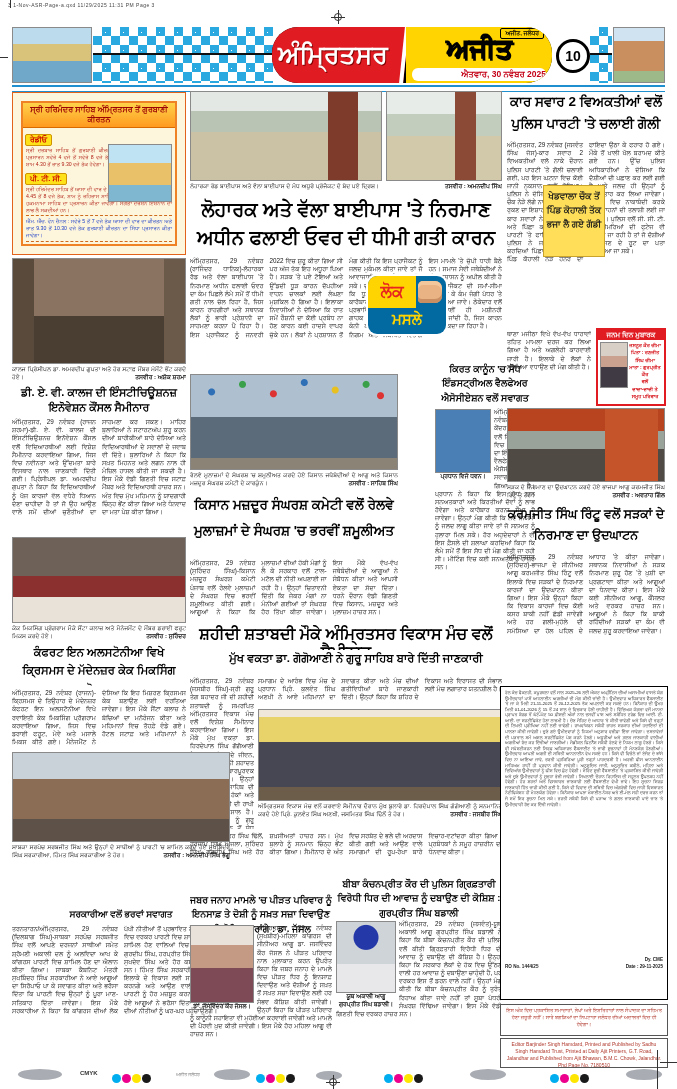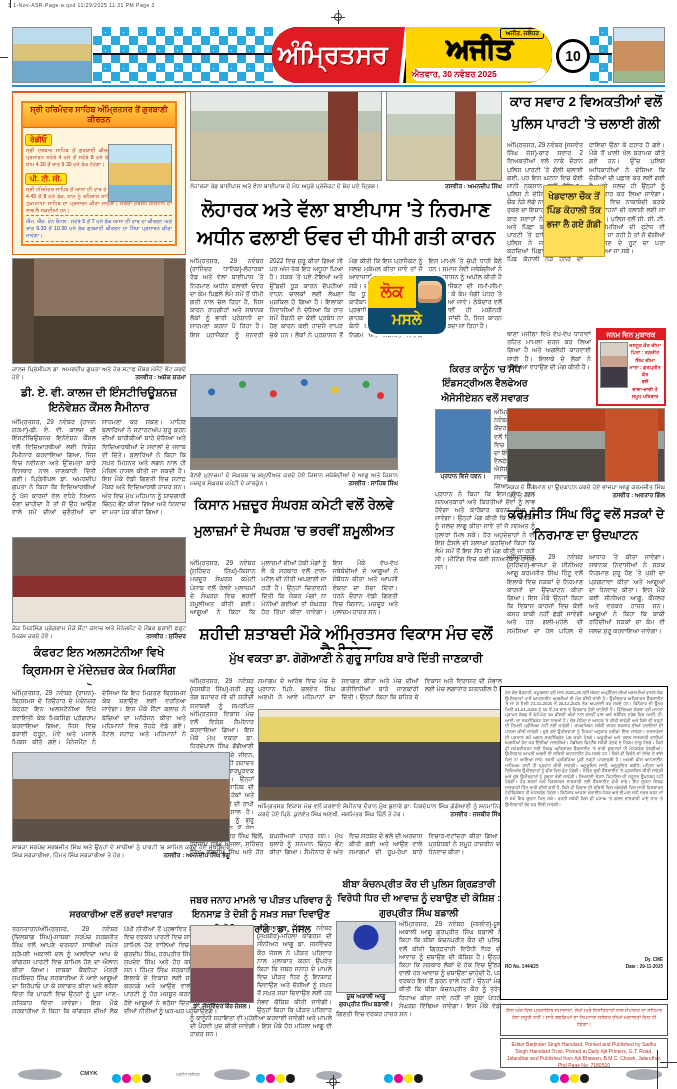--- a/index.html
+++ b/index.html
@@ -25,36 +25,36 @@
   .capsule{position:absolute;background:#000;border-radius:26px;overflow:hidden;display:flex;}
   .cap-red{background:#e01b22;flex:0 0 138px;display:flex;align-items:center;justify-content:center;
            transform:skewX(-6deg);margin-left:-8px;border-right:4px solid #fff;}
   .cap-red span{transform:skewX(6deg);color:#fff;font-size:25px;font-weight:bold;text-shadow:1px 1px 0 #7d0000;}
   .cap-yel{background:#ffd400;flex:1;position:relative;}
   .ajit-word{position:absolute;left:0;right:0;top:6px;text-align:center;color:#000000;font-size:27px;
              font-weight:bold;text-shadow:1.5px 1.5px 0 #000;}
   .ajit-tab{position:absolute;right:8px;top:1px;background:#ffd400;color:#000;font-size:6px;font-weight:bold;
             padding:1px 4px;border:1px solid #000;border-radius:2px;}
   .date-strip{position:absolute;left:6px;right:6px;bottom:2px;background:#fff;color:#c40016;font-size:8.5px;
-              font-weight:bold;text-align:left;border-radius:6px;padding:1px 0;}
+              font-weight:bold;text-align:right;border-radius:6px;padding:1px 0;}
   .pgcircle{position:absolute;width:28px;height:28px;background:#fff;border:3px solid #000;border-radius:50%;
             text-align:center;font-size:14px;font-weight:bold;color:#000;line-height:28px;}
   .bluebar{position:absolute;background:#1f8fd0;box-shadow:0 4px 0 #fff,0 5px 0 #1f8fd0;}
   
   .gbox{position:absolute;border:1px solid #e2641c;background:#fdf6dc;padding:8px;box-sizing:border-box;}
   .gbox-in{border:2px solid #f08226;height:100%;box-sizing:border-box;overflow:hidden;}
   .gtitle{background:linear-gradient(180deg,#ffd24a,#ff9a1f);color:#9c0404;font-weight:bold;font-size:8px;
           text-align:center;padding:2px 0;border-bottom:1px solid #d96a00;}
   .chip{display:inline-block;background:#ffe11a;color:#cc0000;font-weight:bold;font-size:7.5px;
         padding:0 4px;border:1px solid #cf9400;border-radius:2px;margin:2px 2px 1px 2px;}
   .gtext{font-size:5.2px;line-height:1.3;text-align:justify;padding:0 3px;}
   .t-red{color:#b22019;} .t-blue{color:#1437c8;} .t-mag{color:#c4007a;}
   .gdiv{border-top:1px dashed #cf6b1d;margin:2px 3px;}
   
-  .badge{position:absolute;background:#0c4a6e;border-radius:9px;overflow:hidden;box-shadow:0 0 0 2px #fff;}
+  .badge{position:absolute;background:#0369a1;border-radius:9px;overflow:hidden;box-shadow:0 0 0 2px #fff;}
   .badge-top{display:flex;height:32px;}
   .badge-lok{background:#ffd400;color:#e8251f;font-size:17px;font-weight:bold;flex:1;text-align:center;line-height:32px;}
   .fist{width:24px;height:22px;background:#e9b384;border-radius:5px 7px 7px 4px;margin:5px 4px 0 2px;
         box-shadow:inset 0 -4px 0 #c98f62, inset 0 4px 0 #f3c79c;}
   .badge-masle{color:#ffd400;font-size:15px;font-weight:bold;text-align:center;line-height:22px;}
   
   .quote{position:absolute;background:#ffdf59;border:1px solid #c9a32a;color:#1a1a1a;font-weight:bold;
          font-size:9px;line-height:1.55;text-align:center;padding:4px 2px;box-sizing:border-box;}
   .bday{position:absolute;border:2px solid #e01b22;background:#fff;box-sizing:border-box;}
   .bday-h{background:#e01b22;color:#fff;font-size:7px;font-weight:bold;text-align:center;padding:1px 0;}

